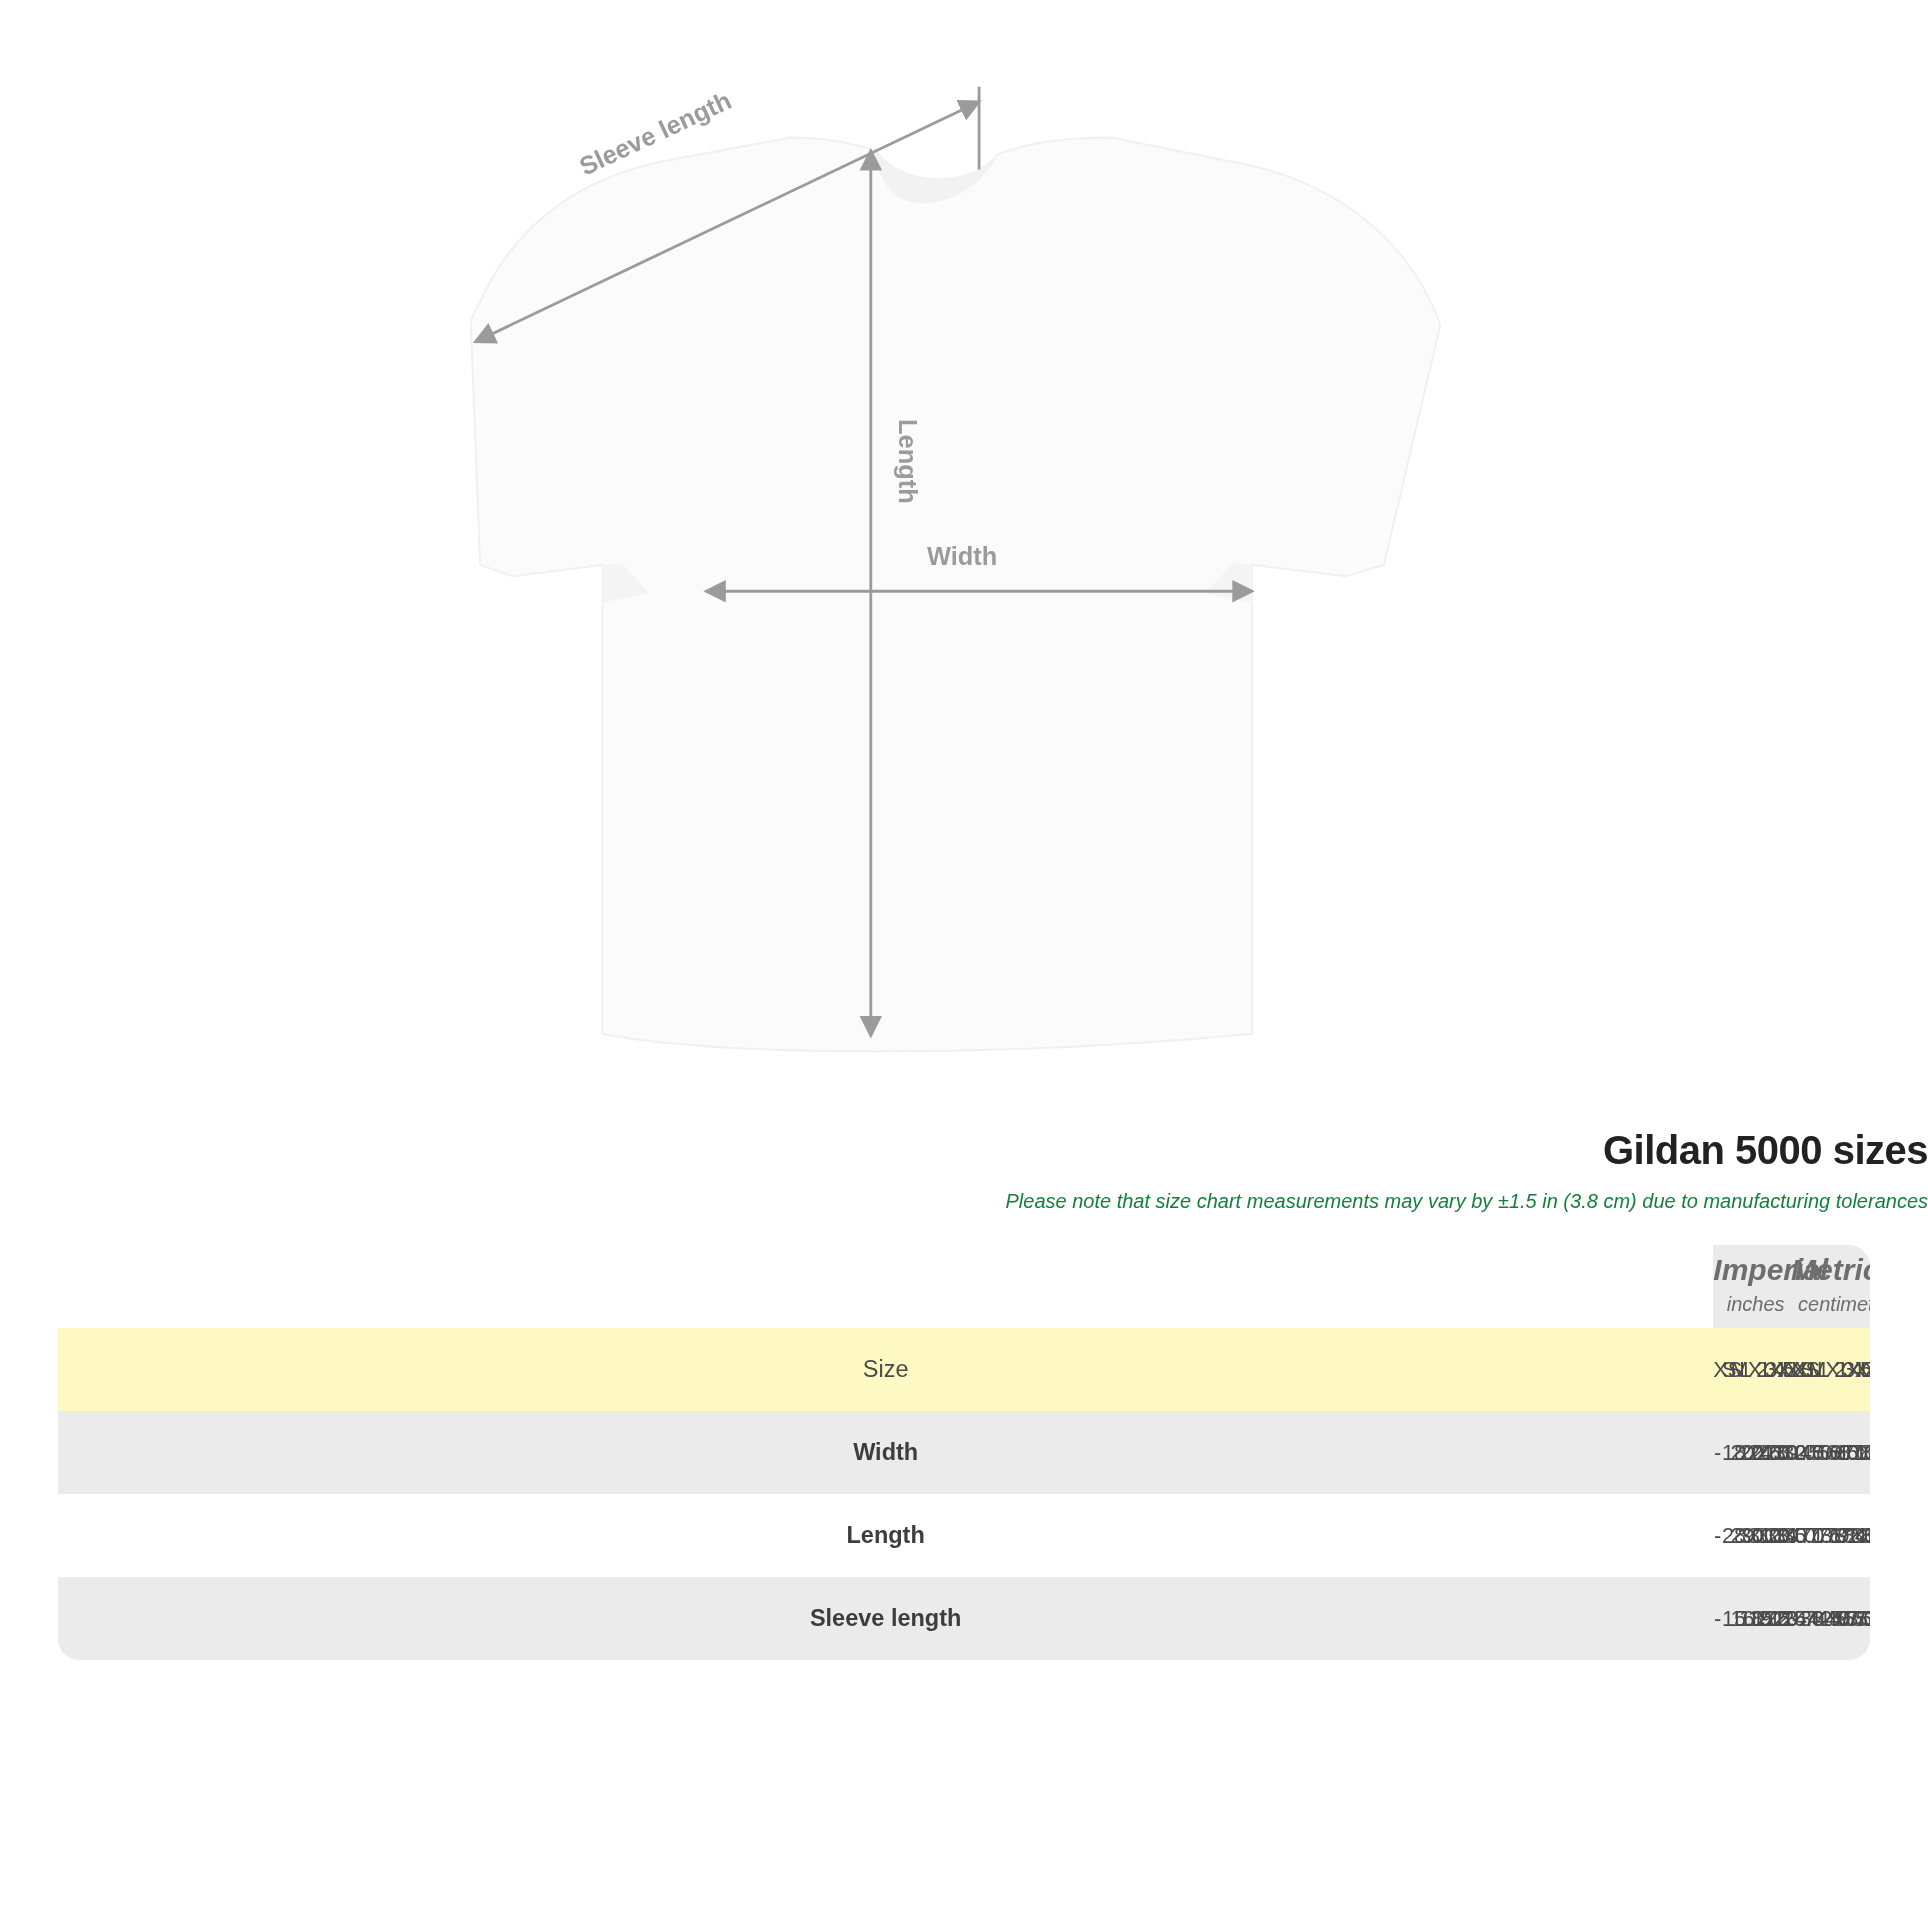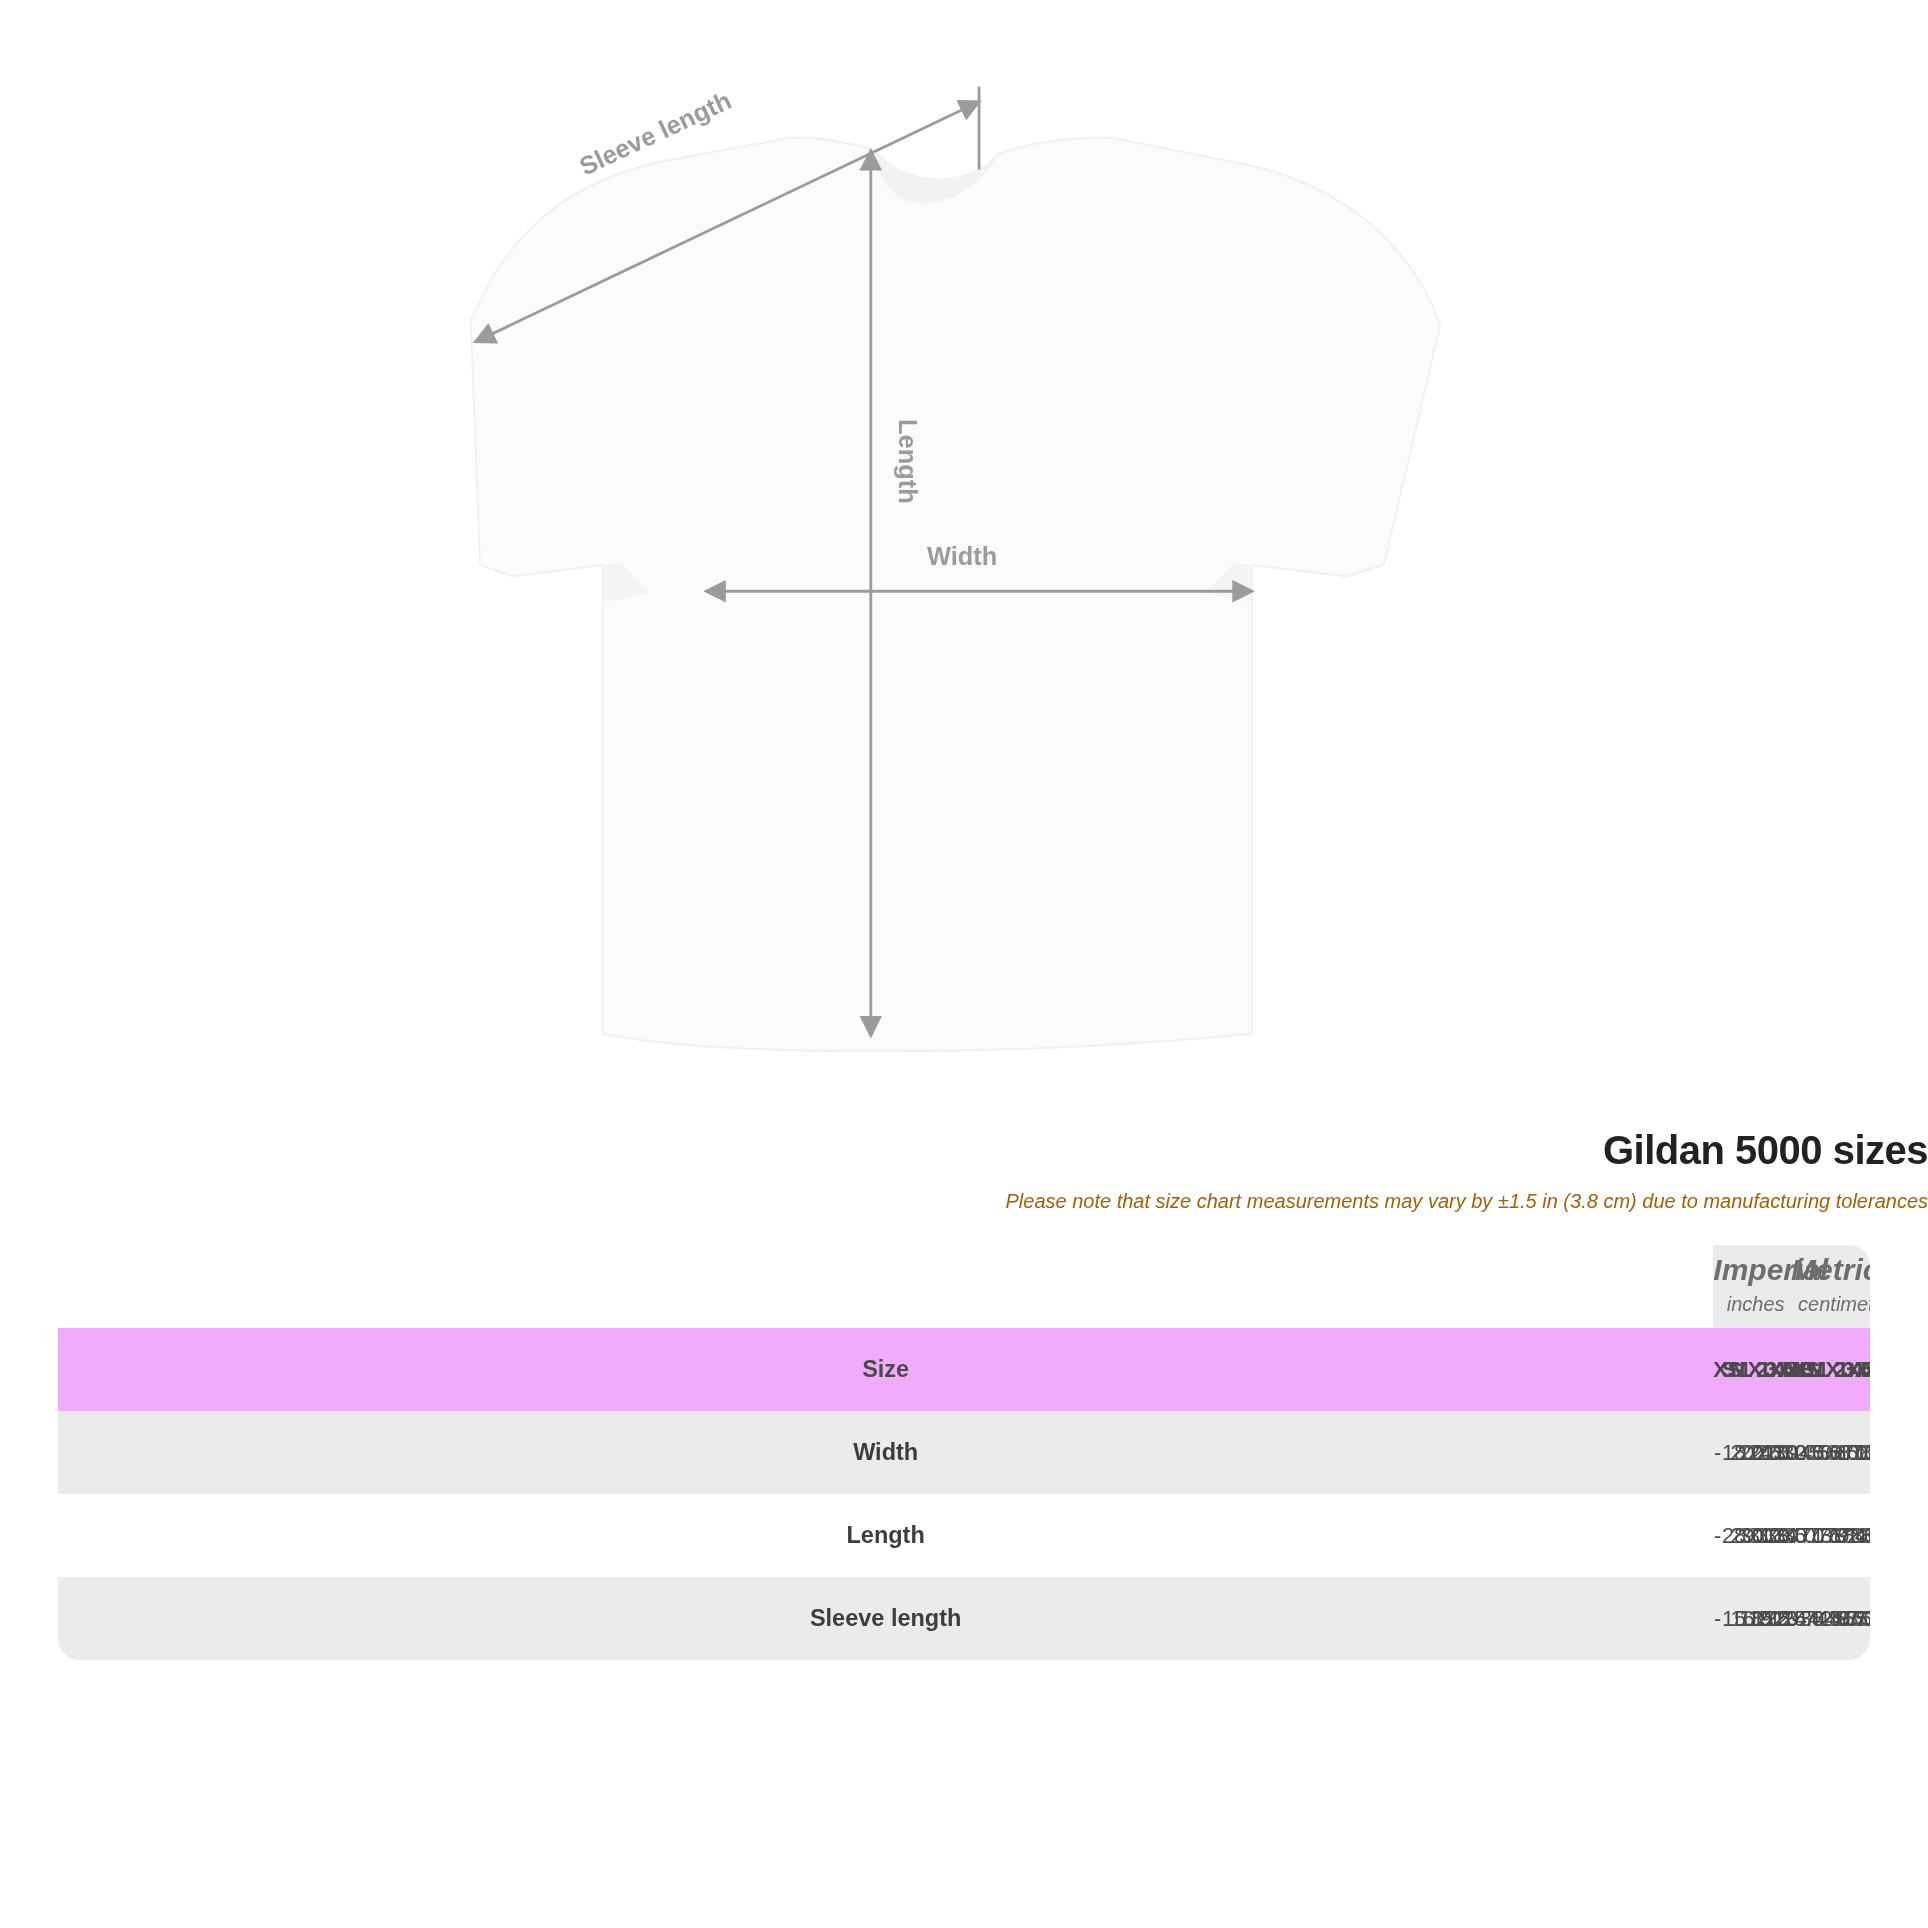--- a/index.html
+++ b/index.html
@@ -37,21 +37,21 @@
   }
   .chart-title {
     font-size: 40px;
     font-weight: bold;
     color: #222222;
     letter-spacing: -0.5px;
   }
   .chart-note {
     font-size: 20px;
     font-style: italic;
-    color: #a16207;
+    color: #15803d;
     margin-top: 17px;
   }
 
   
   .table-wrap {
     margin: 32px 58px 0 58px;
     border-radius: 21px;
     overflow: hidden;
   }
   table.size-table {
@@ -85,22 +85,22 @@
     color: #6e6e6e;
     line-height: 1.6;
     padding-left: 7px;
   }
   .sys-row td.blank {
     background: #ffffff;
   }
 
   
   .head-row td {
-    background: #f0abfc;
-    font-weight: bold;
+    background: #fef9c3;
+    font-weight: normal;
     font-size: 22.6px;
     color: #4a4a4a;
     height: 90px;
   }
   .head-row td.rowlabel {
     font-size: 23.5px;
   }
 
   
   .data-row td {

